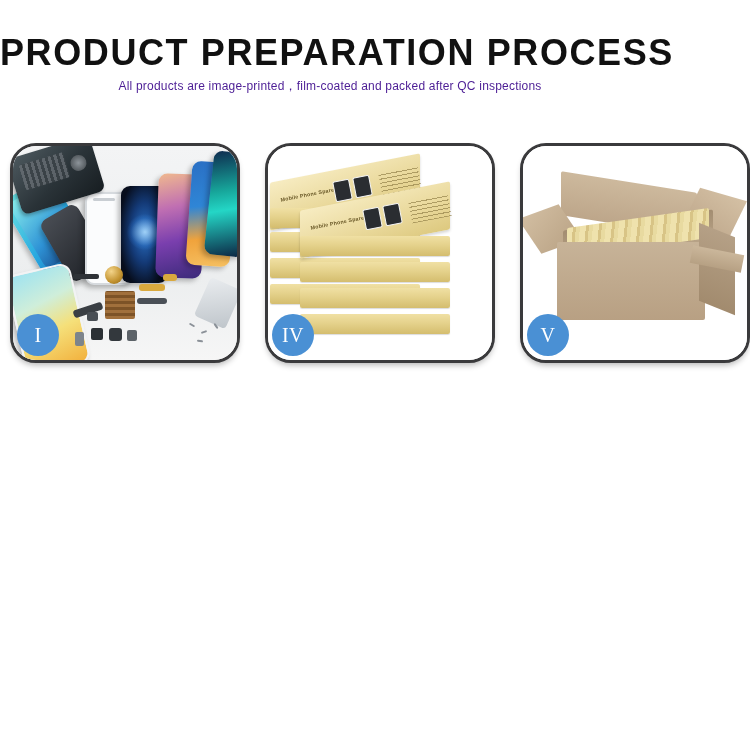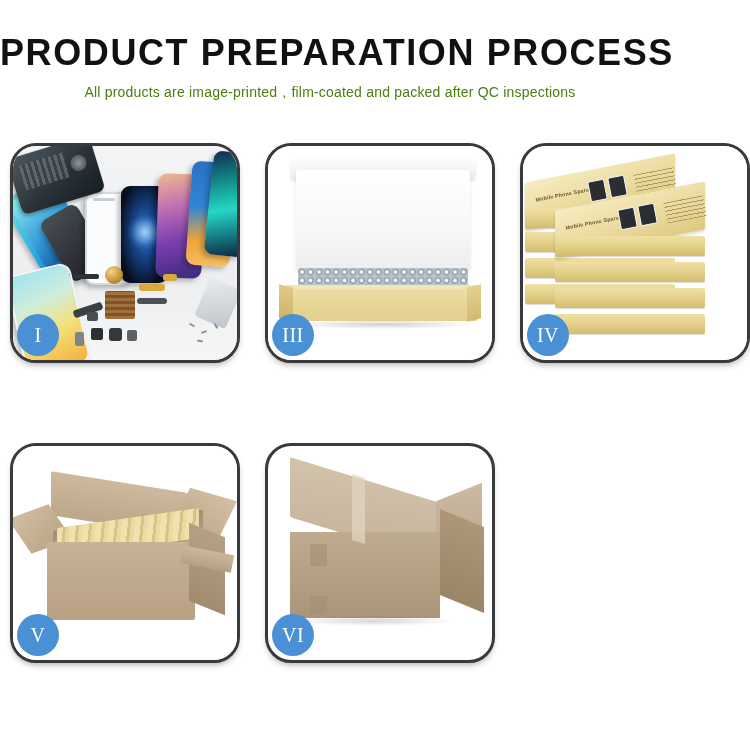--- a/index.html
+++ b/index.html
@@ -7,21 +7,21 @@
     width:750px;height:750px;background:#ffffff;
     font-family:"Liberation Sans",sans-serif;
     overflow:hidden;position:relative;
   }
   .header{width:660px;text-align:center;padding-top:34px;box-sizing:border-box;}
   .title{
     font-size:36px;font-weight:700;color:#111;letter-spacing:1.6px;
     line-height:1.05;white-space:nowrap;
   }
   .subtitle{
-    font-size:14px;color:#4d7c0f;letter-spacing:.2px;margin-top:12px;white-space:nowrap;
+    font-size:12px;color:#4c1d95;letter-spacing:.2px;margin-top:6px;white-space:nowrap;
   }
   .grid{
     position:absolute;left:10px;top:143px;width:730px;
     display:grid;grid-template-columns:repeat(3,230px);
     grid-template-rows:repeat(2,220px);
     column-gap:25px;row-gap:80px;
   }
   .panel{
     position:relative;width:230px;height:220px;box-sizing:border-box;
     border:3.5px solid #3a3a3c;border-radius:26px;background:#fff;
@@ -223,35 +223,20 @@
         <i style="left:24px;top:3px;transform:rotate(55deg)"></i>
         <i style="left:8px;top:18px;transform:rotate(10deg)"></i>
       </div>
     </div>
     <div class="badge">
       <span>I</span>
     </div>
   </div>
 
 
-  <div class="panel">
-    <div class="stage p3">
-      <div class="lid"></div>
-      <div class="foam"></div>
-      <div class="bwrap3"></div>
-      <div class="box3edge"></div>
-      <div class="box3front"></div>
-      <div class="box3flapL"></div>
-      <div class="box3flapR"></div>
-      <div class="box3shadow"></div>
-    </div>
-    <div class="badge">
-      <span>III</span>
-    </div>
-  </div>
 
   <div class="panel">
     <div class="stage p4">
 
       <div class="stktop" style="left:2px;top:22px"></div>
       <div class="lbl" style="left:12px;top:44px">Mobile Phone Spare Parts</div>
       <div class="scr" style="left:66px;top:34px"></div>
       <div class="scr" style="left:86px;top:30px"></div>
       <div class="speclines" style="left:112px;top:24px"></div>
       <div class="stkbox" style="left:2px;top:62px"></div>
@@ -283,29 +268,14 @@
       <div class="c5items"></div>
       <div class="c5body"></div>
       <div class="c5side"></div>
       <div class="flapFront"></div>
     </div>
     <div class="badge">
       <span>V</span>
     </div>
   </div>
 
-  <div class="panel">
-    <div class="stage">
-      <div class="c6top"></div>
-      <div class="c6topR"></div>
-      <div class="c6front"></div>
-      <div class="c6side"></div>
-      <div class="tape tape1"></div>
-      <div class="tapeTab"></div>
-      <div class="tapeTab2"></div>
-      <div class="c6shadow"></div>
-    </div>
-    <div class="badge">
-      <span>VI</span>
-    </div>
-  </div>
 
 </div>
 
 </body></html>

